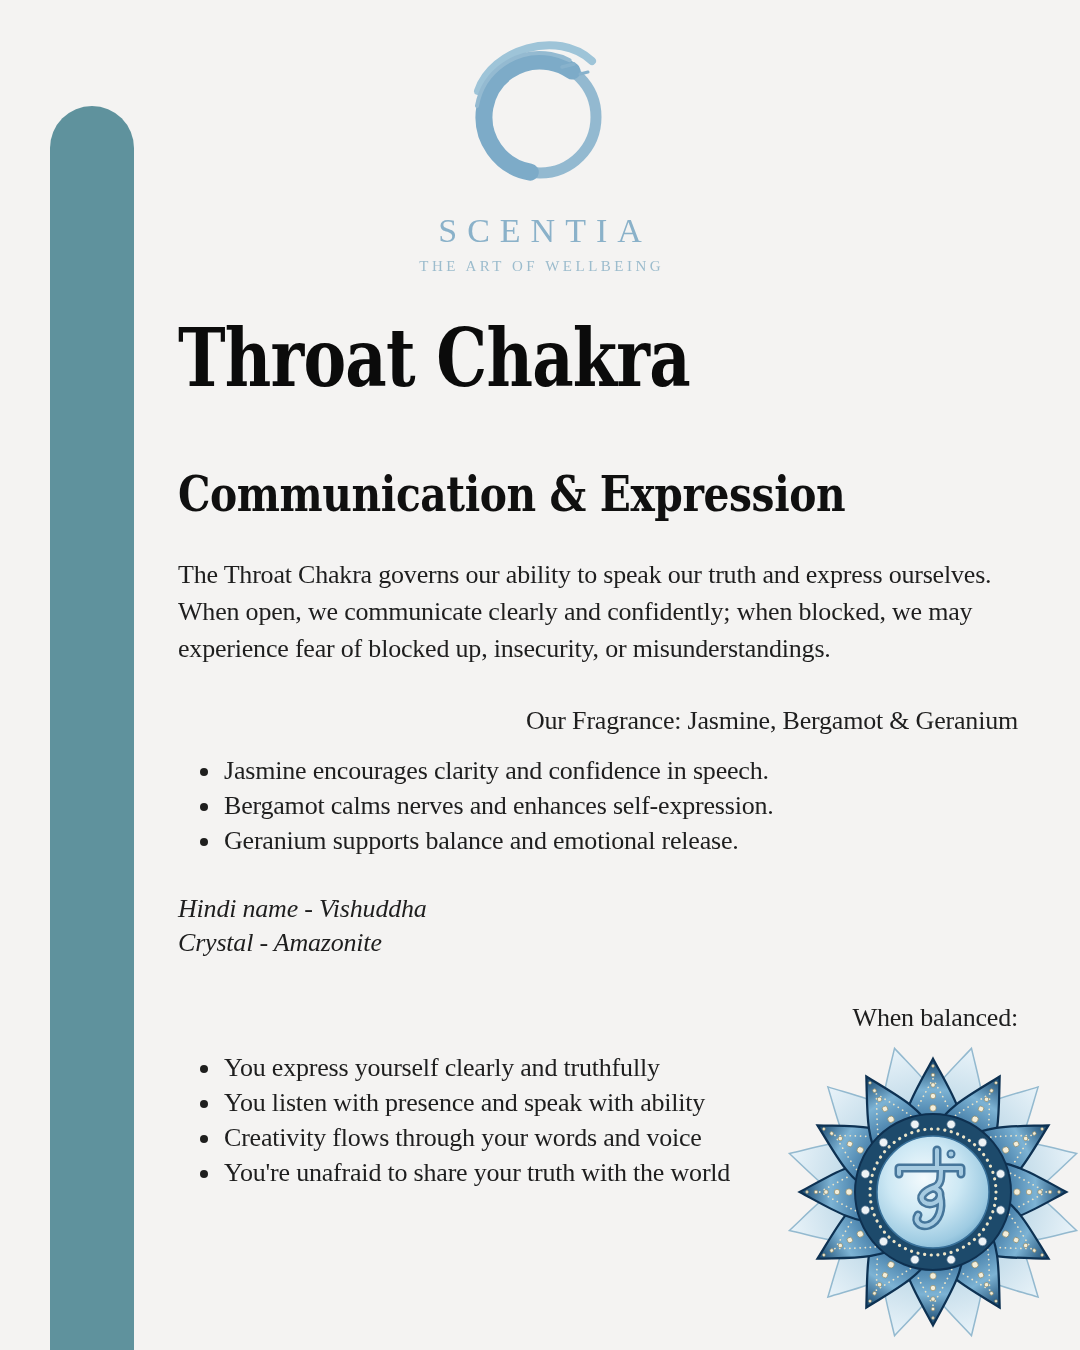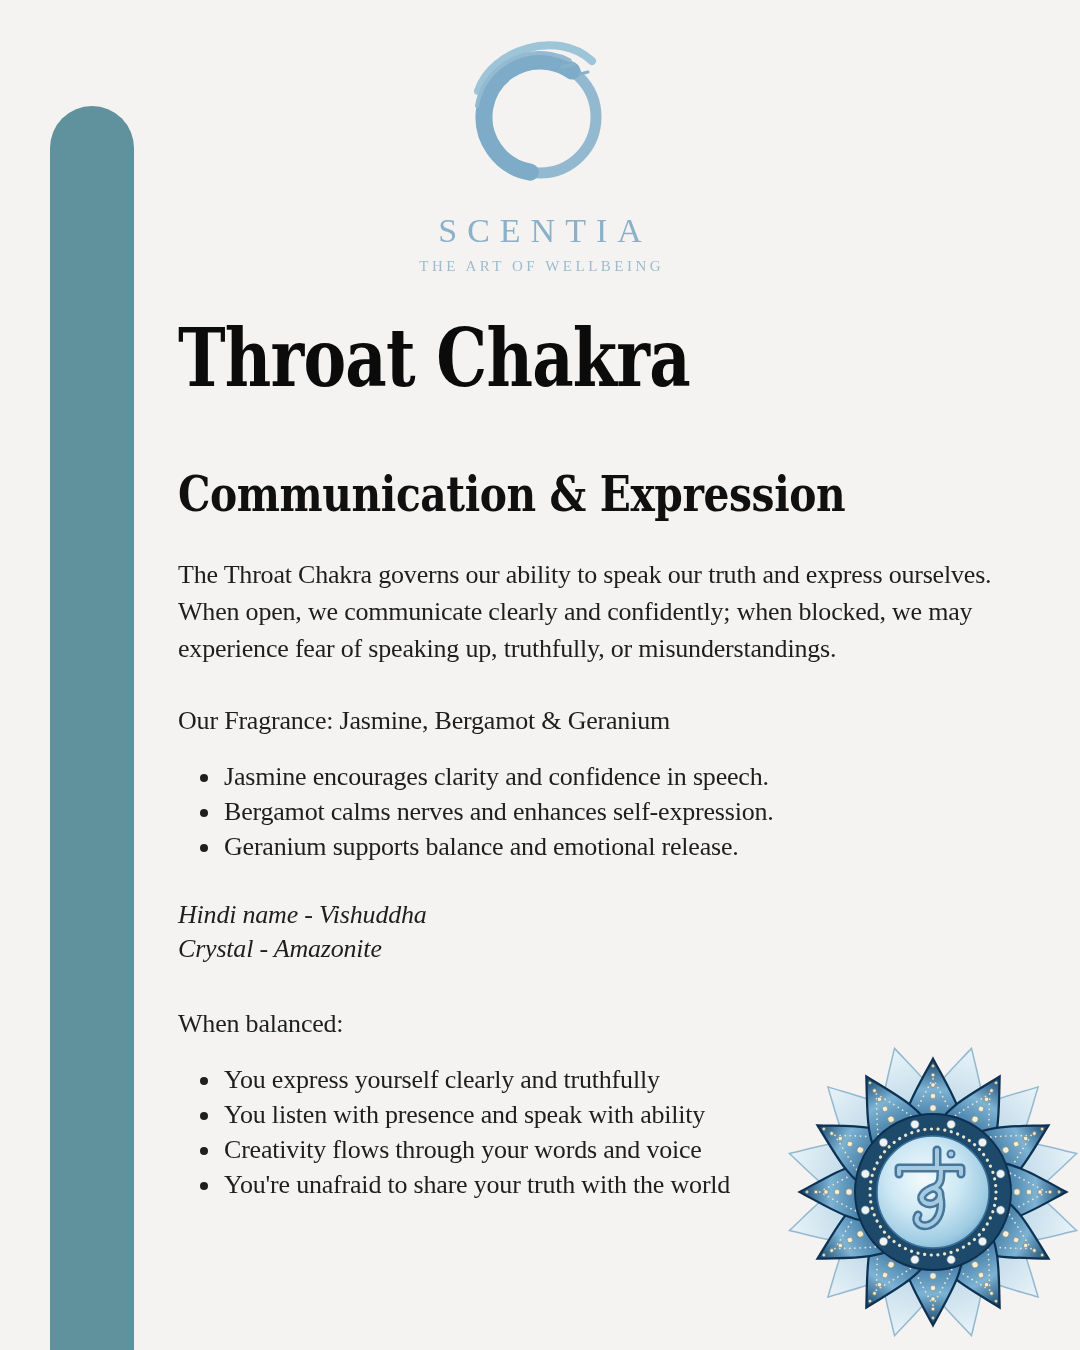--- a/index.html
+++ b/index.html
@@ -52,22 +52,22 @@
 
   
   .content {
     position:absolute; left:178px; top:556px; width:840px; z-index:2;
     font-family:"Liberation Serif", serif; font-size:26px;
     line-height:37px; color:#1e1e1e; letter-spacing:-0.2px;
   }
   .content .block-fragrance { margin-top:36px; }
   .content .block-details   { margin-top:34px; }
   .content .block-balanced  { margin-top:40px; }
-  .content .heading { line-height:36px; }
-  .content ul { list-style:disc; padding-left:44px; margin-top:20px; }
+  .content .heading { line-height:36px;text-align:right; }
+  .content ul { list-style:disc; padding-left:44px; margin-top:14px; }
   .content li { line-height:35px; padding-left:2px; }
   .content .detail-line { line-height:34px;font-style:italic; }
 
   
   .mandala {
     position:absolute; left:783px; top:1042px; width:300px; height:300px;
     z-index:1;
   }
 </style>
 </head>
@@ -87,21 +87,21 @@
       <path d="M40,-43 l8,-2" stroke="#88b2cc" stroke-width="3" stroke-linecap="round"></path>
     </svg>
     <div class="brand-name">SCENTIA</div>
     <div class="brand-tagline">THE ART OF WELLBEING</div>
   </div>
 
   <h1 class="page-title">Throat Chakra</h1>
   <h2 class="page-subtitle">Communication &amp; Expression</h2>
 
   <div class="content">
-    <p class="intro">The Throat Chakra governs our ability to speak our truth and express ourselves. When open, we communicate clearly and confidently; when blocked, we may experience fear of speaking up, truthfully, or misunderstandings.</p>
+    <p class="intro">The Throat Chakra governs our ability to speak our truth and express ourselves. When open, we communicate clearly and confidently; when blocked, we may experience fear of blocked up, insecurity, or misunderstandings.</p>
 
     <div class="block-fragrance">
       <div class="heading">Our Fragrance: Jasmine, Bergamot &amp; Geranium</div>
       <ul>
         <li>Jasmine encourages clarity and confidence in speech.</li>
         <li>Bergamot calms nerves and enhances self-expression.</li>
         <li>Geranium supports balance and emotional release.</li>
       </ul>
     </div>
 

